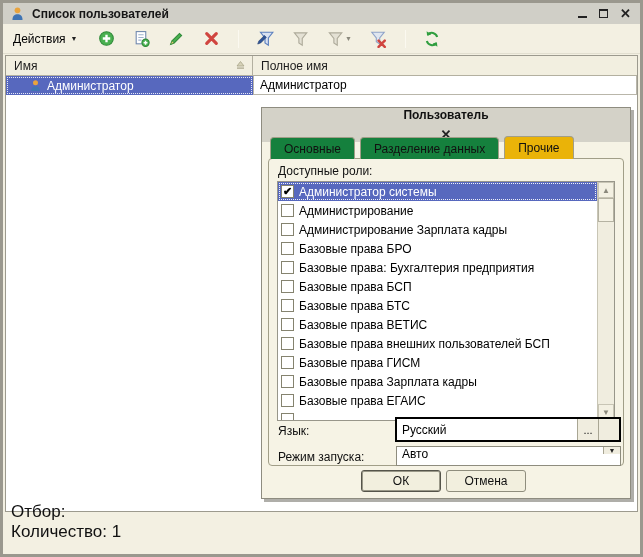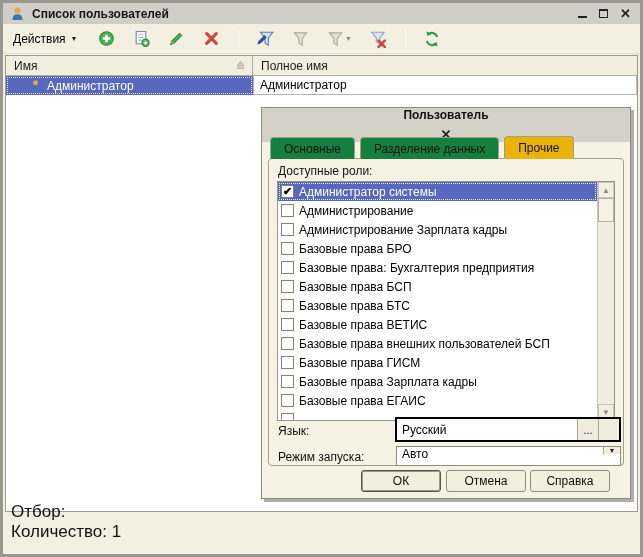--- a/index.html
+++ b/index.html
@@ -318,17 +318,16 @@
       <div class="field-label mode-label">Режим запуска:</div>
       <div class="mode-combo">
         <span class="mode-value">Авто</span>
         <span class="combo-arrow">▼</span>
       </div>
     </div>
 
     <div class="dlg-buttons">
       <div class="btn default btn-ok">ОК</div>
       <div class="btn btn-cancel">Отмена</div>
-      <div class="btn btn-help">Справка</div>
     </div>
   </div>
 
 </div>
 
 </body></html>

